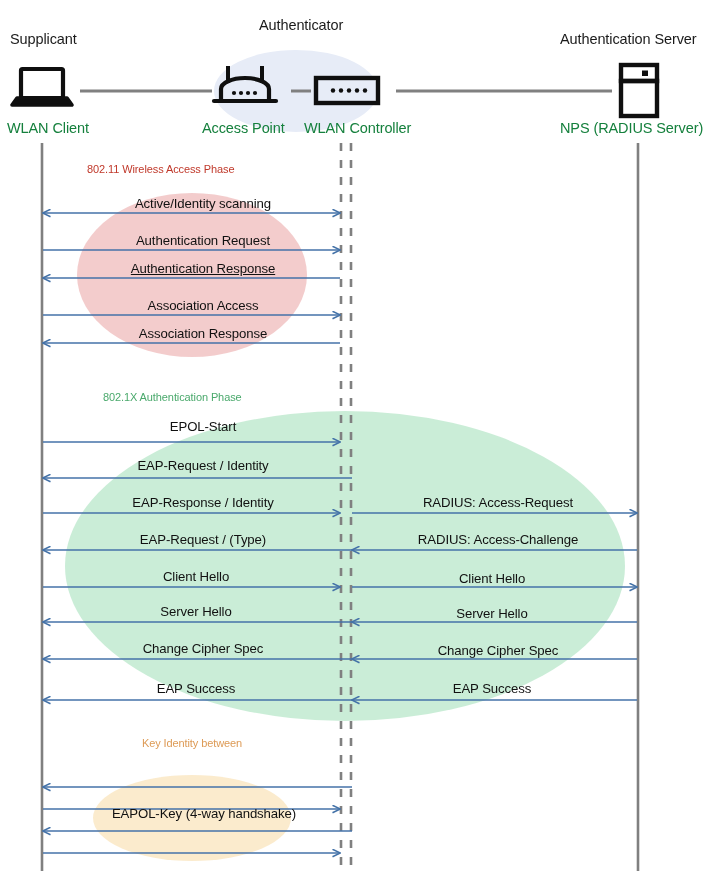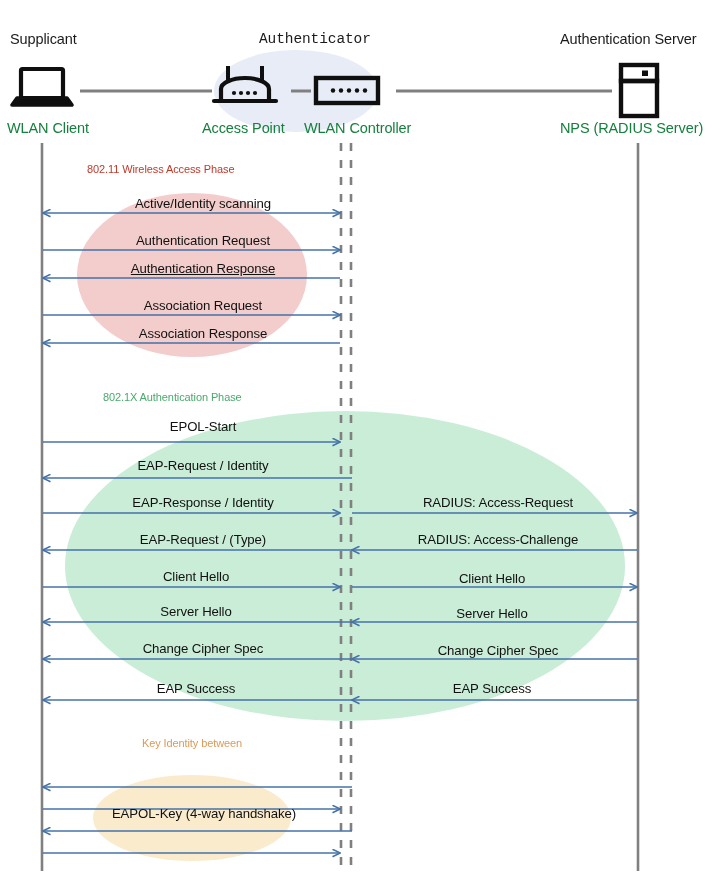--- a/index.html
+++ b/index.html
@@ -150,38 +150,38 @@
     <g>
       <rect x="621" y="52" width="36" height="16" fill="none" stroke="#0f0f0f" stroke-width="4.4"></rect>
       <rect x="642" y="57.5" width="6" height="5.5" fill="#0f0f0f"></rect>
       <rect x="621" y="68" width="36" height="35" fill="none" stroke="#0f0f0f" stroke-width="4.4"></rect>
     </g>
   </svg>
 
   <div class="actor-title" style="left:10px; top:18px;">Supplicant</div>
   <div class="actor-caption" style="left:7px; top:107px;">WLAN Client</div>
 
-  <div class="actor-title" style="left:259px; top:18px;font-family:Liberation Mono, monospace;">Authenticator</div>
+  <div class="actor-title" style="left:259px; top:4px;">Authenticator</div>
   <div class="actor-caption" style="left:202px; top:107px;text-align:center;">Access Point</div>
 
   <div class="actor-caption" style="left:304px; top:107px;">WLAN Controller</div>
 
   <div class="actor-title" style="left:560px; top:18px;">Authentication Server</div>
   <div class="actor-caption" style="left:560px; top:107px;">NPS (RADIUS Server)</div>
 
   <div class="phase-label" style="left:87px; top:147px; color:#c0392b;">802.11 Wireless Access Phase</div>
 
   <div class="phase-label" style="left:103px; top:375px; color:#4aa96c;">802.1X Authentication Phase</div>
 
   <div class="phase-label" style="left:101px; top:721px; width:182px; color:#dd9a55;">Key Identity between</div>
 
   <div class="msg-label" style="left:203px; top:183px;">Active/Identity scanning</div>
   <div class="msg-label" style="left:203px; top:220px;">Authentication Request</div>
   <div class="msg-label" style="left:203px; top:248px;text-decoration:underline;">Authentication Response</div>
-  <div class="msg-label" style="left:203px; top:285px;">Association Request</div>
+  <div class="msg-label" style="left:203px; top:285px;">Association Access</div>
   <div class="msg-label" style="left:203px; top:313px;">Association Response</div>
 
   <div class="msg-label" style="left:203px; top:406px;">EPOL-Start</div>
   <div class="msg-label" style="left:203px; top:445px;">EAP-Request / Identity</div>
   <div class="msg-label" style="left:203px; top:482px;">EAP-Response / Identity</div>
   <div class="msg-label" style="left:203px; top:519px;">EAP-Request / (Type)</div>
   <div class="msg-label" style="left:196px; top:556px;">Client Hello</div>
   <div class="msg-label" style="left:196px; top:591px;">Server Hello</div>
   <div class="msg-label" style="left:203px; top:628px;">Change Cipher Spec</div>
   <div class="msg-label" style="left:196px; top:668px;">EAP Success</div>

